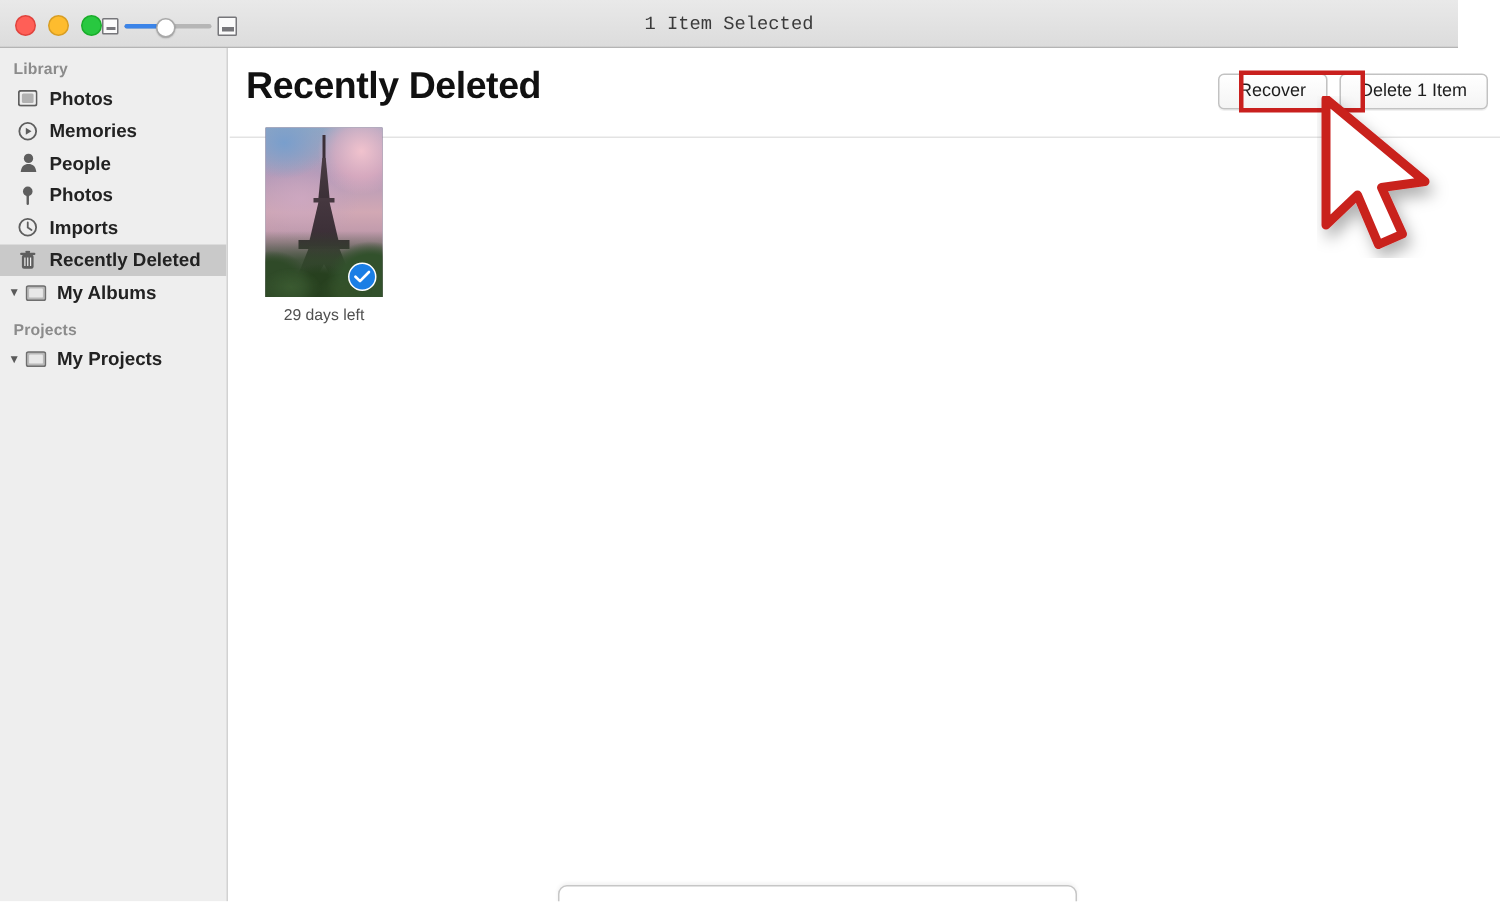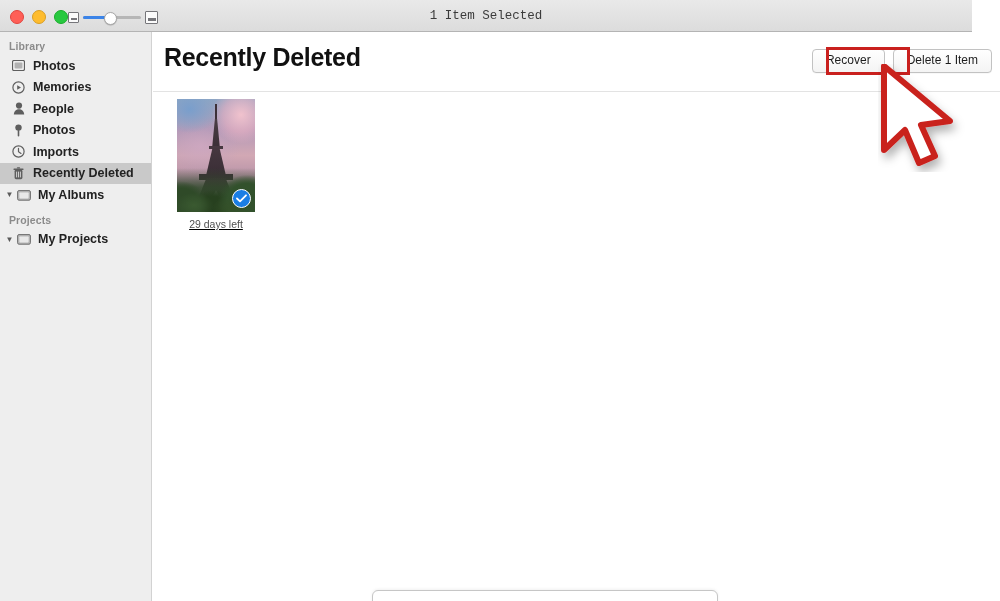--- a/index.html
+++ b/index.html
@@ -215,21 +215,21 @@
     position: absolute;
     left: 673px; top: 15px;
     width: 84px; height: 28px;
     border: 3px solid #c9201e;
     box-sizing: border-box;
   }
 
   
   .tile {
     position: absolute;
-    left: 24px; top: 67px; text-decoration: underline;
+    left: 24px; top: 53px;
   }
   .photo {
     position: relative;
     width: 78px;
     height: 113px;
     overflow: hidden;
     background: #6a5a78;
   }
   .sky {
     position: absolute;

